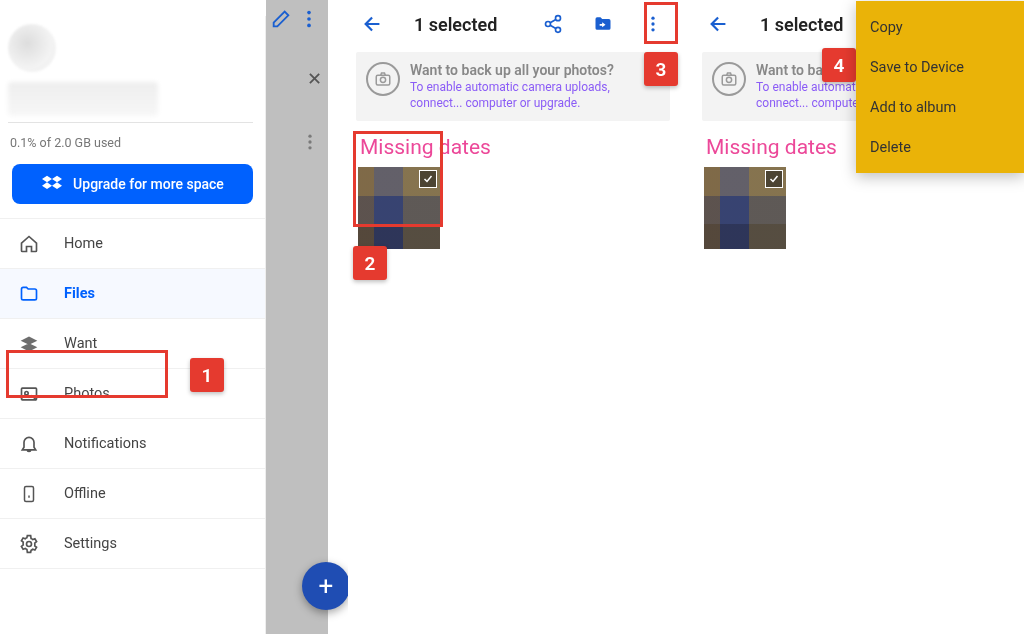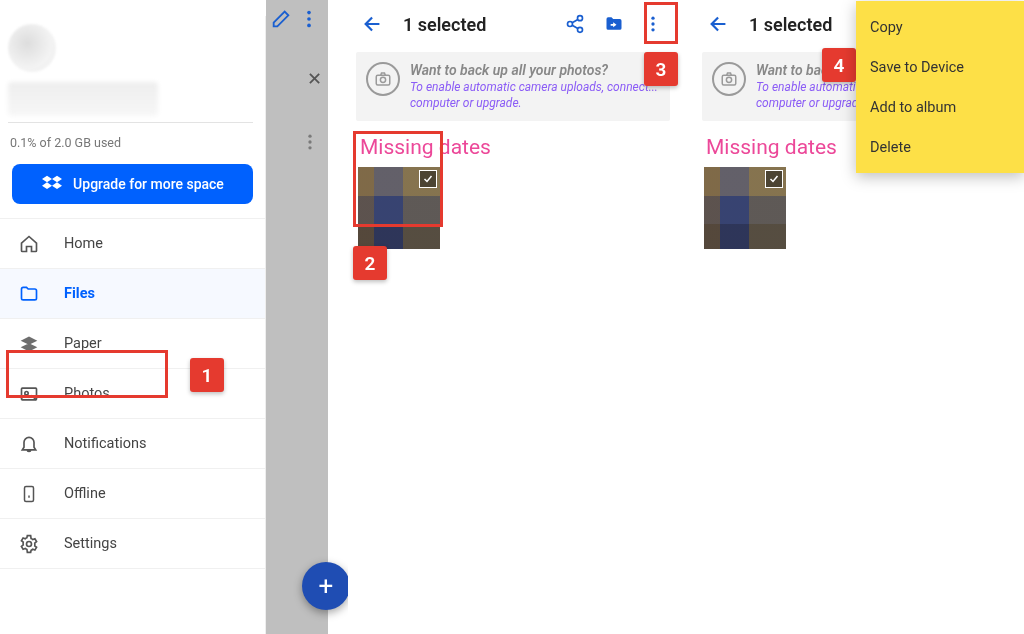--- a/index.html
+++ b/index.html
@@ -95,32 +95,31 @@
   .panel2 {
     position:absolute; left:348px; top:0; width:330px; height:634px;
     background:#fff;
   }
   .panel3 {
     position:absolute; left:694px; top:0; width:330px; height:634px;
     background:#fff;
   }
   .topbar {
     height:48px; display:flex; align-items:center; padding:0 10px;
-    gap:9px;
+    gap:20px;
   }
   .topbar .title { font-size:18px; font-weight:600; color:#222; margin-left:6px; flex:1; }
   .topbar .act { width:30px; height:30px; display:flex; align-items:center; justify-content:center; color:#1a5fd0; cursor:pointer; }
   .banner {
     margin: 4px 8px 0 8px;
     background:#f3f3f3;
     border-radius:2px;
     padding:10px 10px 10px 54px;
     position:relative;
     min-height:48px;
-    font-style:italic;
   }
   .banner .cam {
     position:absolute; left:10px; top:10px;
     width:34px; height:34px; border-radius:50%;
     border:2px solid #9a9a9a; color:#9a9a9a;
     display:flex; align-items:center; justify-content:center;
   }
   .banner .bt { font-size:14px; font-weight:600; color:#888; }
   .banner .bs { font-size:12px; color:#8b5cf6; line-height:1.3; margin-top:2px; }
   .sect { margin:14px 0 0 12px; font-size:21px; color:#ec4899; }
@@ -140,21 +139,21 @@
   .thumb .chk {
     position:absolute; top:3px; right:3px;
     width:18px; height:18px; background:rgba(30,30,30,0.55);
     color:#fff; display:flex; align-items:center; justify-content:center;
     border:1.5px solid #fff;
   }
 
   
   .menu {
     position:absolute; right:0; top:1px;
-    width:168px; background:#fde047;
+    width:168px; background:#eab308;
     box-shadow:0 4px 14px rgba(0,0,0,0.25);
     padding:6px 0;
     z-index:5;
   }
   .menu-item {
     height:40px; display:flex; align-items:center;
     padding:0 14px; font-size:14.5px; color:#333;
     cursor:pointer;
   }
 
@@ -203,21 +202,21 @@
           </svg>
       </span>
       <span>Files</span>
     </div>
     <div class="nav-item">
       <span class="icn24">
         <svg width="20" height="20" viewBox="0 0 24 24" fill="currentColor">
             <path d="M12 3 2 8l10 5 10-5Zm0 8L2 16l10 5 10-5Z" opacity="0.85"></path>
           </svg>
       </span>
-      <span>Paper</span>
+      <span>Want</span>
     </div>
     <div class="nav-item">
       <span class="icn24">
         <svg width="20" height="20" viewBox="0 0 24 24" fill="none" stroke="currentColor" stroke-width="2">
             <rect x="3" y="5" width="18" height="14" rx="1"></rect>
             <circle cx="9" cy="11" r="2"></circle>
             <path d="m3 17 5-4 4 3 3-2 6 5"></path>
           </svg>
       </span>
       <span>Photos</span>

